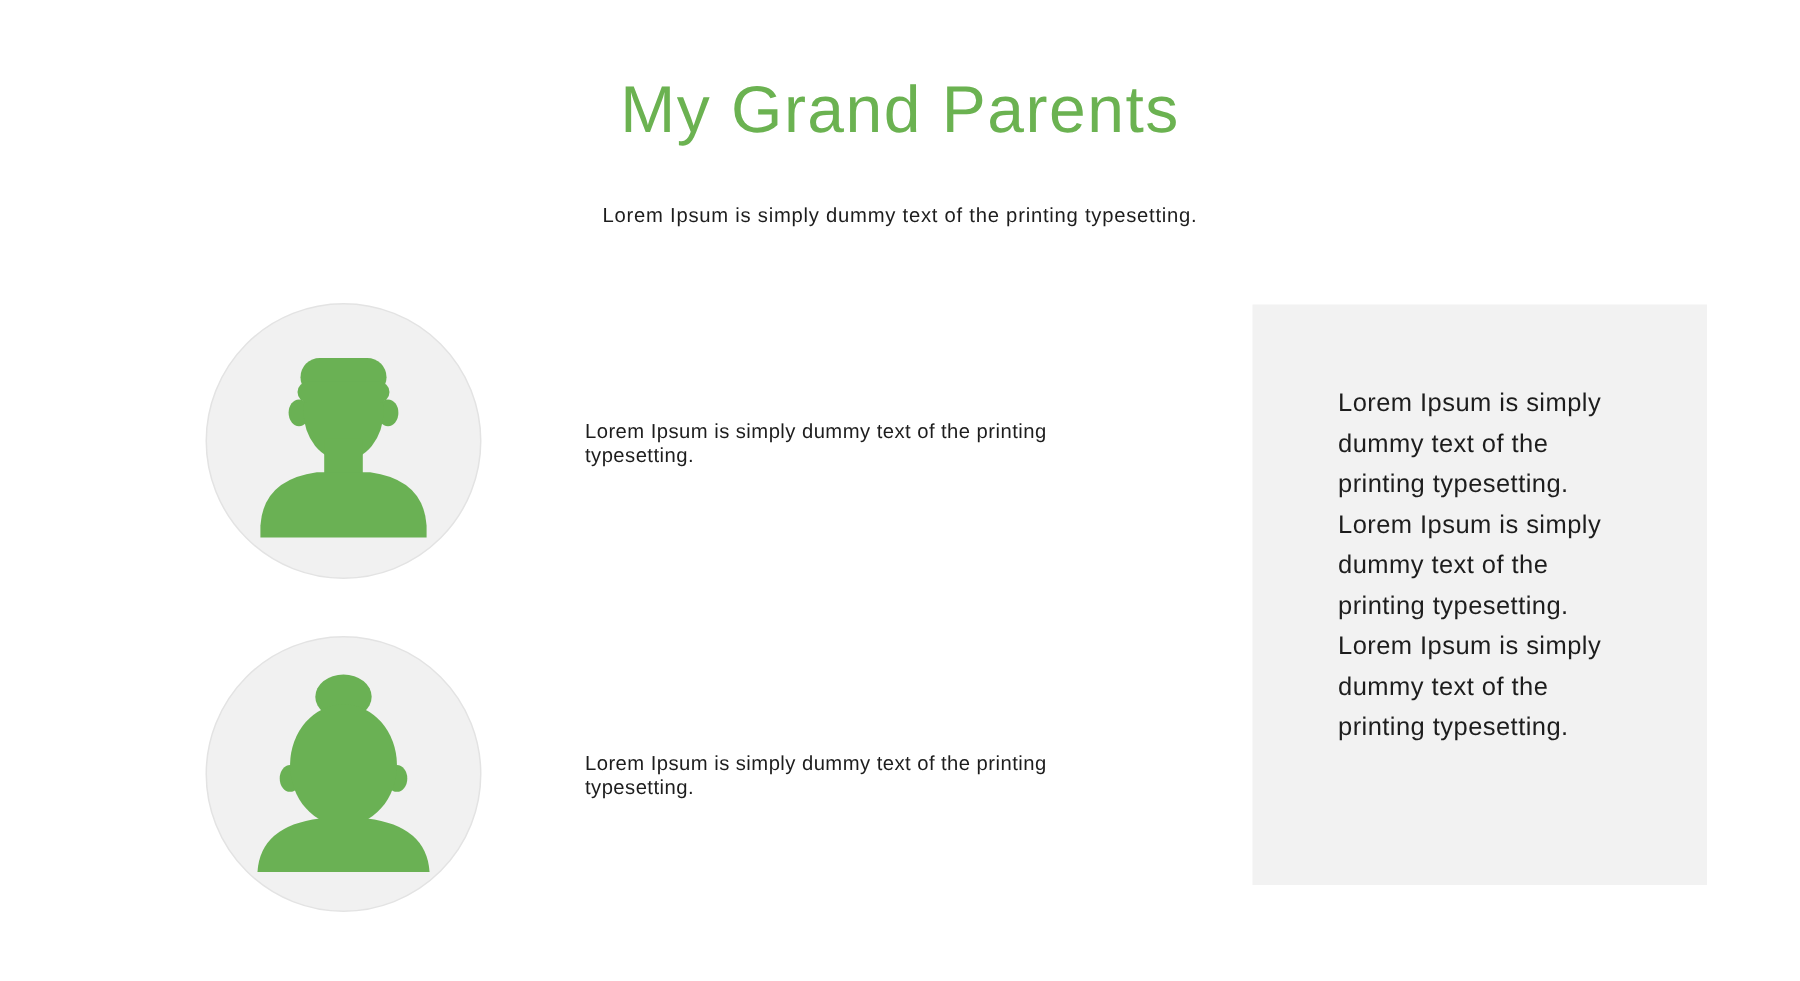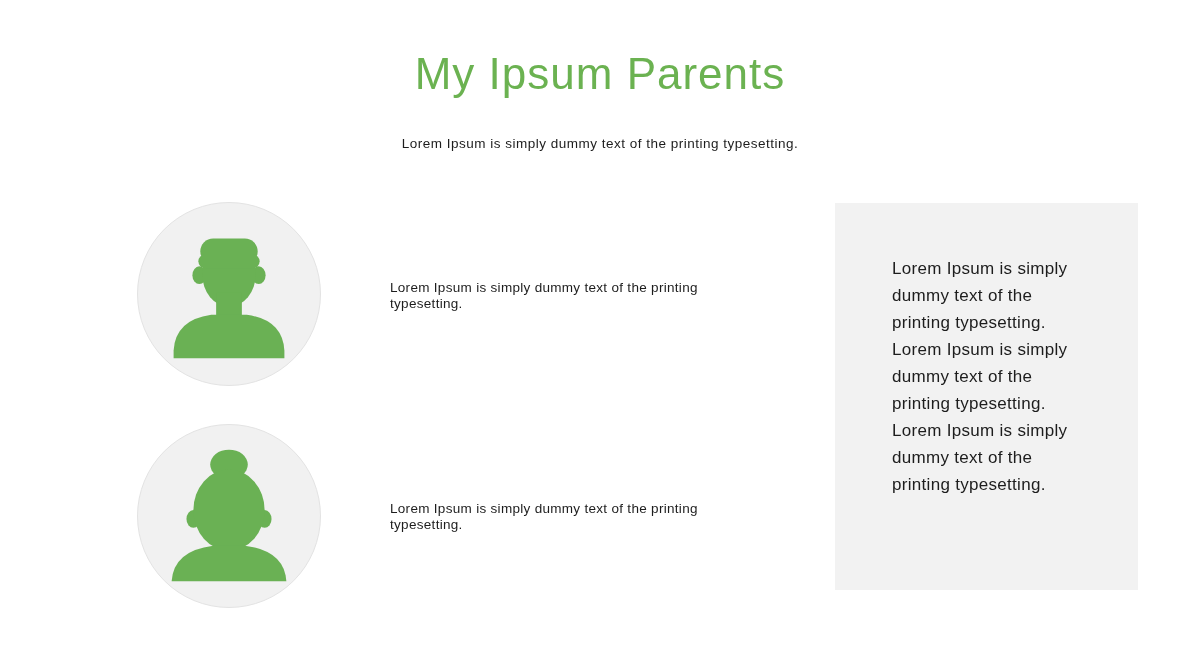--- a/index.html
+++ b/index.html
@@ -78,21 +78,21 @@
     line-height: 27px;
     letter-spacing: 0.3px;
     color: var(--text-dark, #1c1c1c);
   }
 </style>
 </head>
 <body>
 
 <div class="slide">
 
-  <h1 class="title">My Ipsum Parents</h1>
+  <h1 class="title">My Grand Parents</h1>
 
   <p class="subtitle">Lorem Ipsum is simply dummy text of the printing typesetting.</p>
 
   <div class="avatar-circle avatar-1">
     <span>
       <svg viewBox="0 0 184 184" xmlns="http://www.w3.org/2000/svg">
         <g fill="currentColor">
           <ellipse cx="62" cy="73" rx="7" ry="9"></ellipse>
           <ellipse cx="122" cy="73" rx="7" ry="9"></ellipse>
           <ellipse cx="92" cy="72" rx="27" ry="33"></ellipse>

